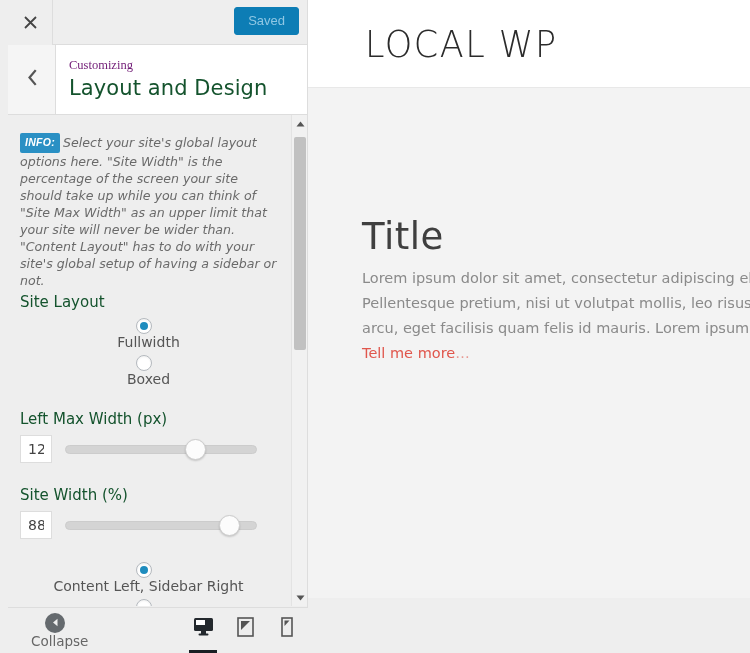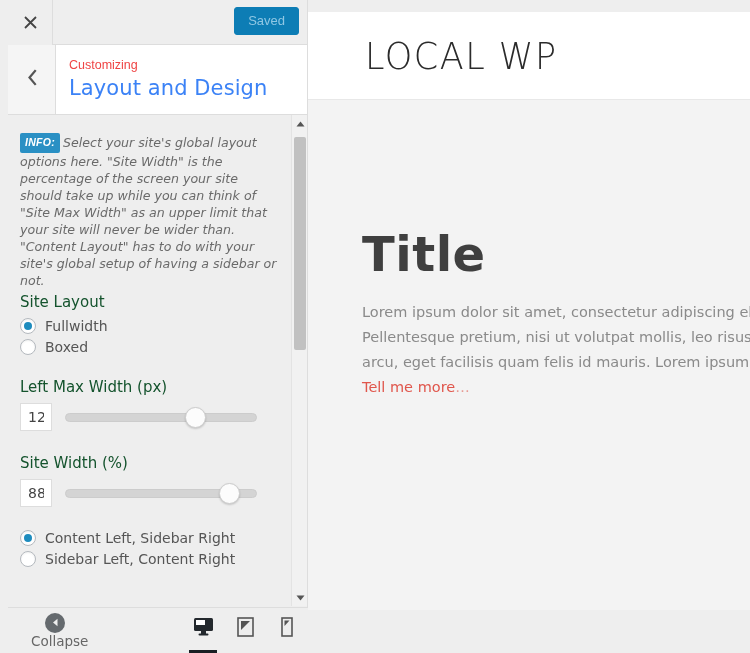--- a/index.html
+++ b/index.html
@@ -6,21 +6,21 @@
   html, body {
     width: 750px; height: 653px;
     font-family: "Liberation Sans", sans-serif;
     overflow: hidden;
     background: #eee;
   }
   #app { position: relative; width: 750px; height: 653px; }
 
   
   .preview {
-    position: absolute; left: 300px; top: 12px;
+    position: absolute; left: 300px; top: 0;
     width: 450px; height: 598px;
     background: #0ea5e9;
     overflow: hidden;
   }
   .preview-header {
     height: 88px; background: #fff;
     border-bottom: 1px solid #e8e8e8;
     display: flex; align-items: center;
   }
   .site-title {
@@ -33,25 +33,25 @@
     transform: scaleY(1.08);
     white-space: nowrap;
   }
   .preview-body {
     background: #f3f3f3;
     height: 565px;
     padding: 130px 0 0 62px;
   }
   .entry-title {
     font-family: "DejaVu Sans", sans-serif;
-    font-weight: 700;
-    font-size: 48px;
+    font-weight: 400;
+    font-size: 37px;
     color: #3f3f3f;
     line-height: 1;
-    margin-bottom: 22px;
+    margin-bottom: 11px;
     letter-spacing: 0.5px;
   }
   .entry-text {
     font-family: "DejaVu Sans", sans-serif;
     font-size: 14.5px;
     line-height: 25px;
     color: #8a8a8a;
     white-space: nowrap;
   }
   .entry-more {
@@ -113,26 +113,26 @@
   }
   .back-btn {
     width: 48px;
     background: #f5f5f5;
     border-right: 1px solid #ddd;
     display: flex; align-items: center; justify-content: center;
     cursor: pointer;
   }
   .section-titles { padding: 11px 0 0 13px; }
   .section-eyebrow {
-    font-size: 12.5px; color: #ef4444;
-    font-family: Liberation Sans, sans-serif;
+    font-size: 12.5px; color: #701a75;
+    font-family: Liberation Serif, serif;
     line-height: 18px;
   }
   .section-title {
-    font-size: 21px; color: #3b82f6; font-weight: 400;
+    font-size: 21px; color: #14532d; font-weight: 400;
     font-family: "DejaVu Sans", sans-serif;
     line-height: 28px; letter-spacing: 0.1px;
   }
 
   
   .controls-wrap {
     position: relative;
     height: 491px;
     background: #eee;
     overflow: hidden;
@@ -167,20 +167,21 @@
     font-size: 15px;
     color: #14532d;
     margin-bottom: 7px;
   }
   .ctrl-block { margin-bottom: 23px; }
 
   .radio-row {
     display: flex; align-items: center;
     margin-bottom: 5px;
     cursor: pointer;
+    flex-direction: column;
   }
   .radio {
     width: 16px; height: 16px; border-radius: 50%;
     border: 1px solid #b4b9be;
     background: #fff;
     margin-right: 9px;
     flex: none;
     position: relative;
     box-shadow: inset 0 1px 2px rgba(0,0,0,0.06);
   }

